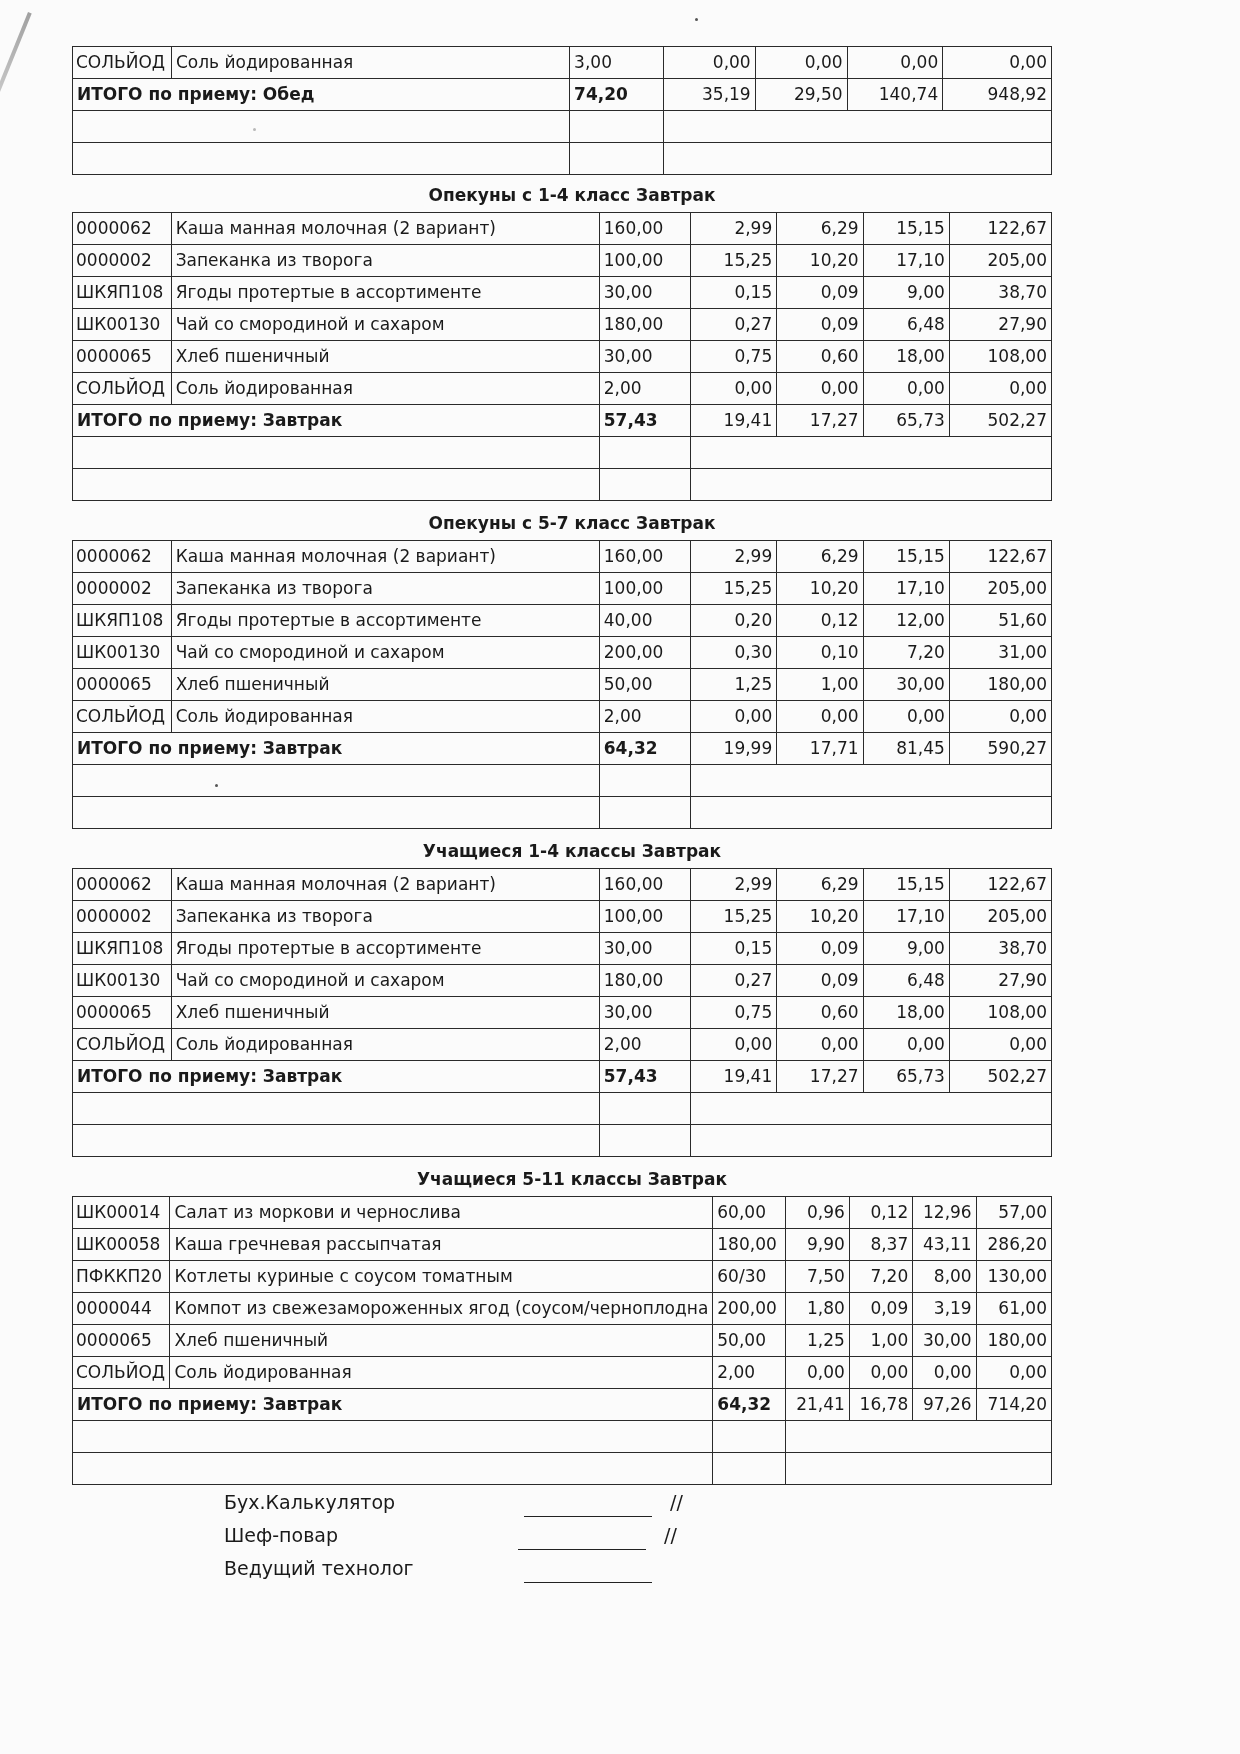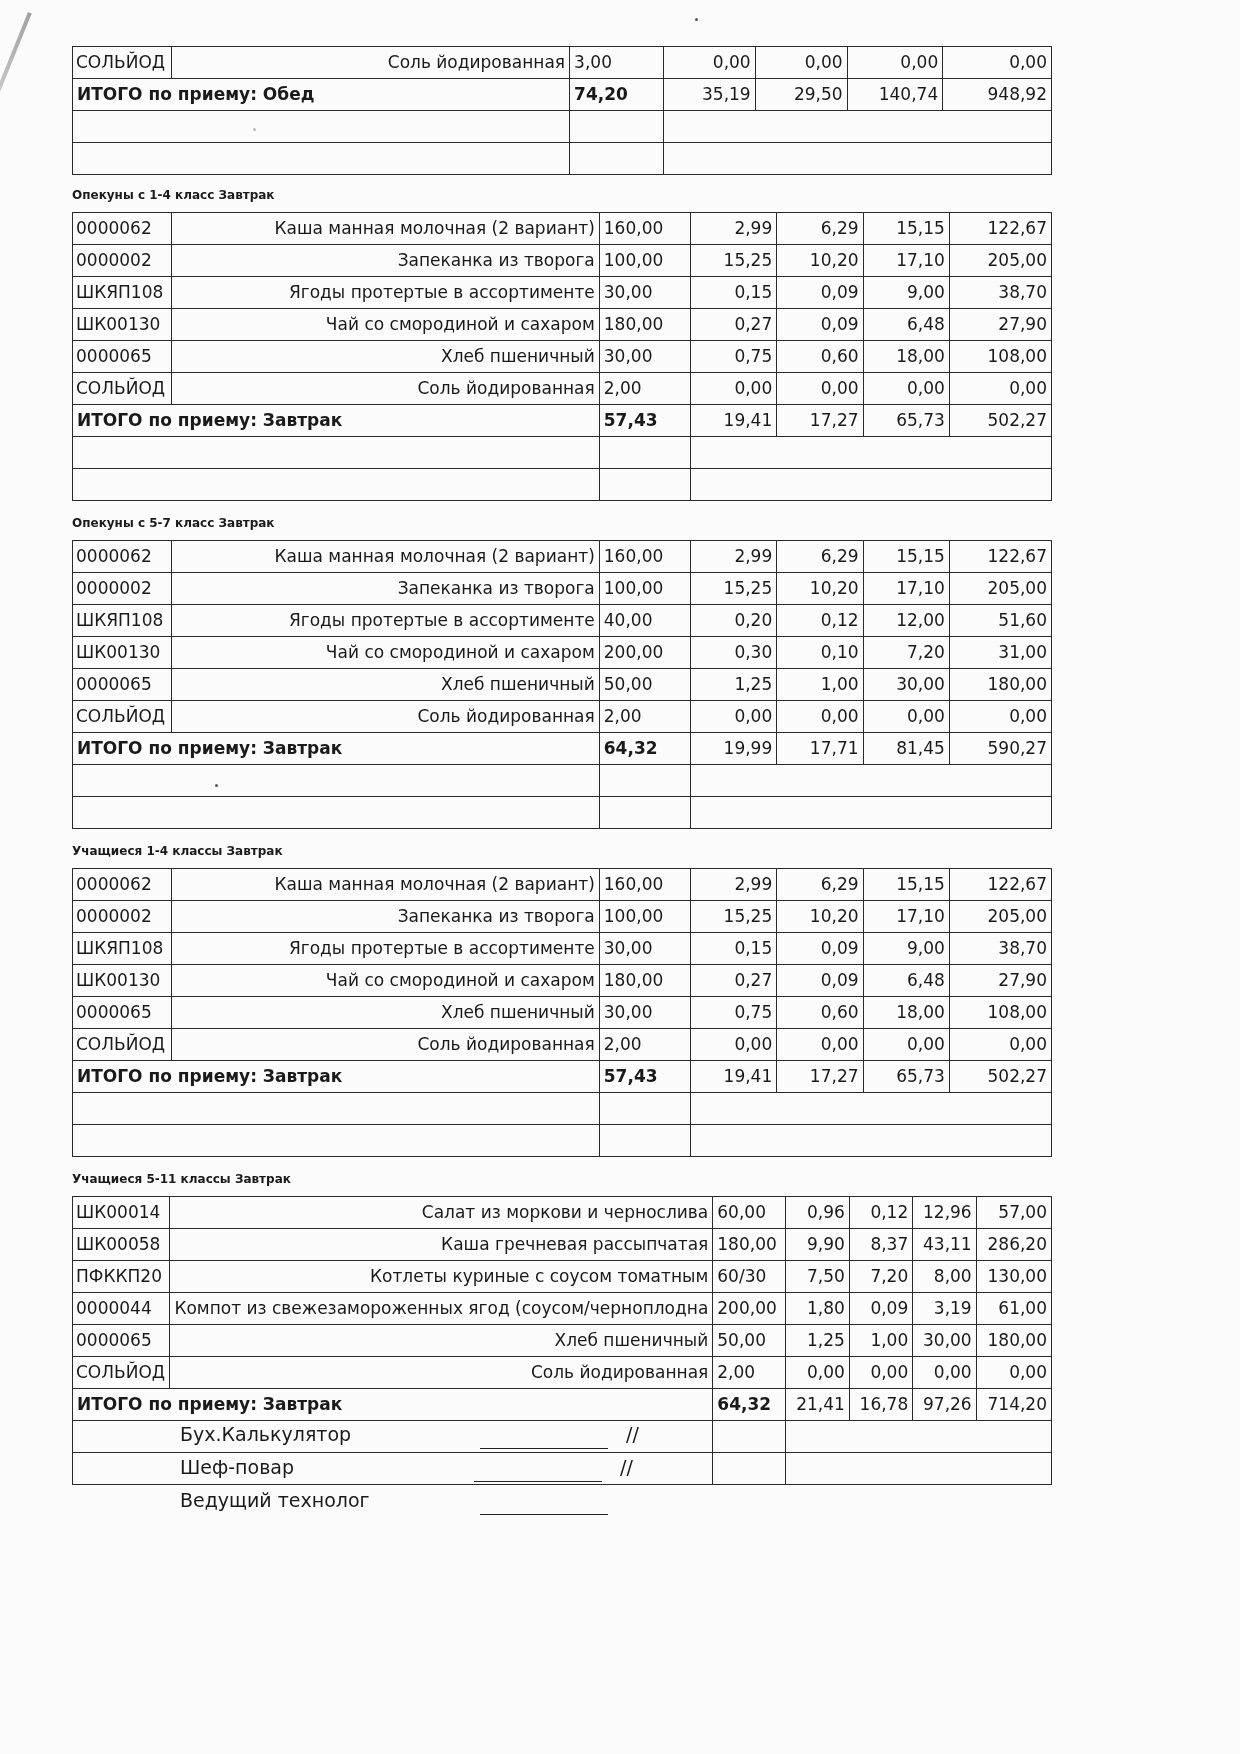--- a/index.html
+++ b/index.html
@@ -16,29 +16,29 @@
   .scan-dot { position:absolute; width:3px; height:3px; background:#555; border-radius:50%; }
   .tbl {
     position:absolute; left:72px; border-collapse:collapse; table-layout:fixed;
     font-size:17px;
   }
   .tbl td {
     border:1.5px solid #2a2a2a; height:31px; padding:0 4px; white-space:nowrap;
     overflow:hidden; box-sizing:border-box; line-height:31px;
   }
   .c-code { width:100px; padding-left:3px !important; }
-  .c-name { width:510px;text-align:right; }
+  .c-name { width:510px; }
   .c-qty { width:110px; text-align:left; }
   .c-num { width:110px; text-align:right; }
   .c-last { width:130px; text-align:right; }
   .total td { font-weight:bold; }
   .total .c-num, .total .c-last { font-weight:normal; }
   .section-title {
-    position:absolute; left:72px; width:1000px; 
-    font-weight:bold; font-size:12px; line-height:22px;
+    position:absolute; left:72px; width:1000px; text-align:center;
+    font-weight:bold; font-size:17px; line-height:22px;
   }
   .blank td { height:32px; }
   .sign {
     position:absolute; left:180px; font-size:19px; line-height:30px;
   }
   .sign-row { display:flex; align-items:flex-end; height:33px; }
   .sign-label { width:300px; }
   .sign-line { width:128px; border-bottom:1.5px solid #222; height:22px; }
   .sign-slash { margin-left:18px; font-size:19px; }
   .clip { position:absolute; left:0; top:0; width:1052px; height:1754px; overflow:hidden; }
@@ -436,21 +436,21 @@
           </tr>
           <tr class="blank">
             <td colspan="2"></td>
             <td class="c-qty"></td>
             <td colspan="4"></td>
           </tr>
         </tbody>
     </table>
   </div>
 
-  <div class="sign" style="top:1416px;">
+  <div class="sign" style="top:1484px;margin-left:44px;">
     <div class="sign-row">
       <span class="sign-label">Бух.Калькулятор</span>
       <span class="sign-line"></span>
       <span class="sign-slash">//</span>
     </div>
     <div class="sign-row">
       <span class="sign-label">Шеф-повар</span>
       <span class="sign-line" style="margin-left:-6px"></span>
       <span class="sign-slash">//</span>
     </div>

